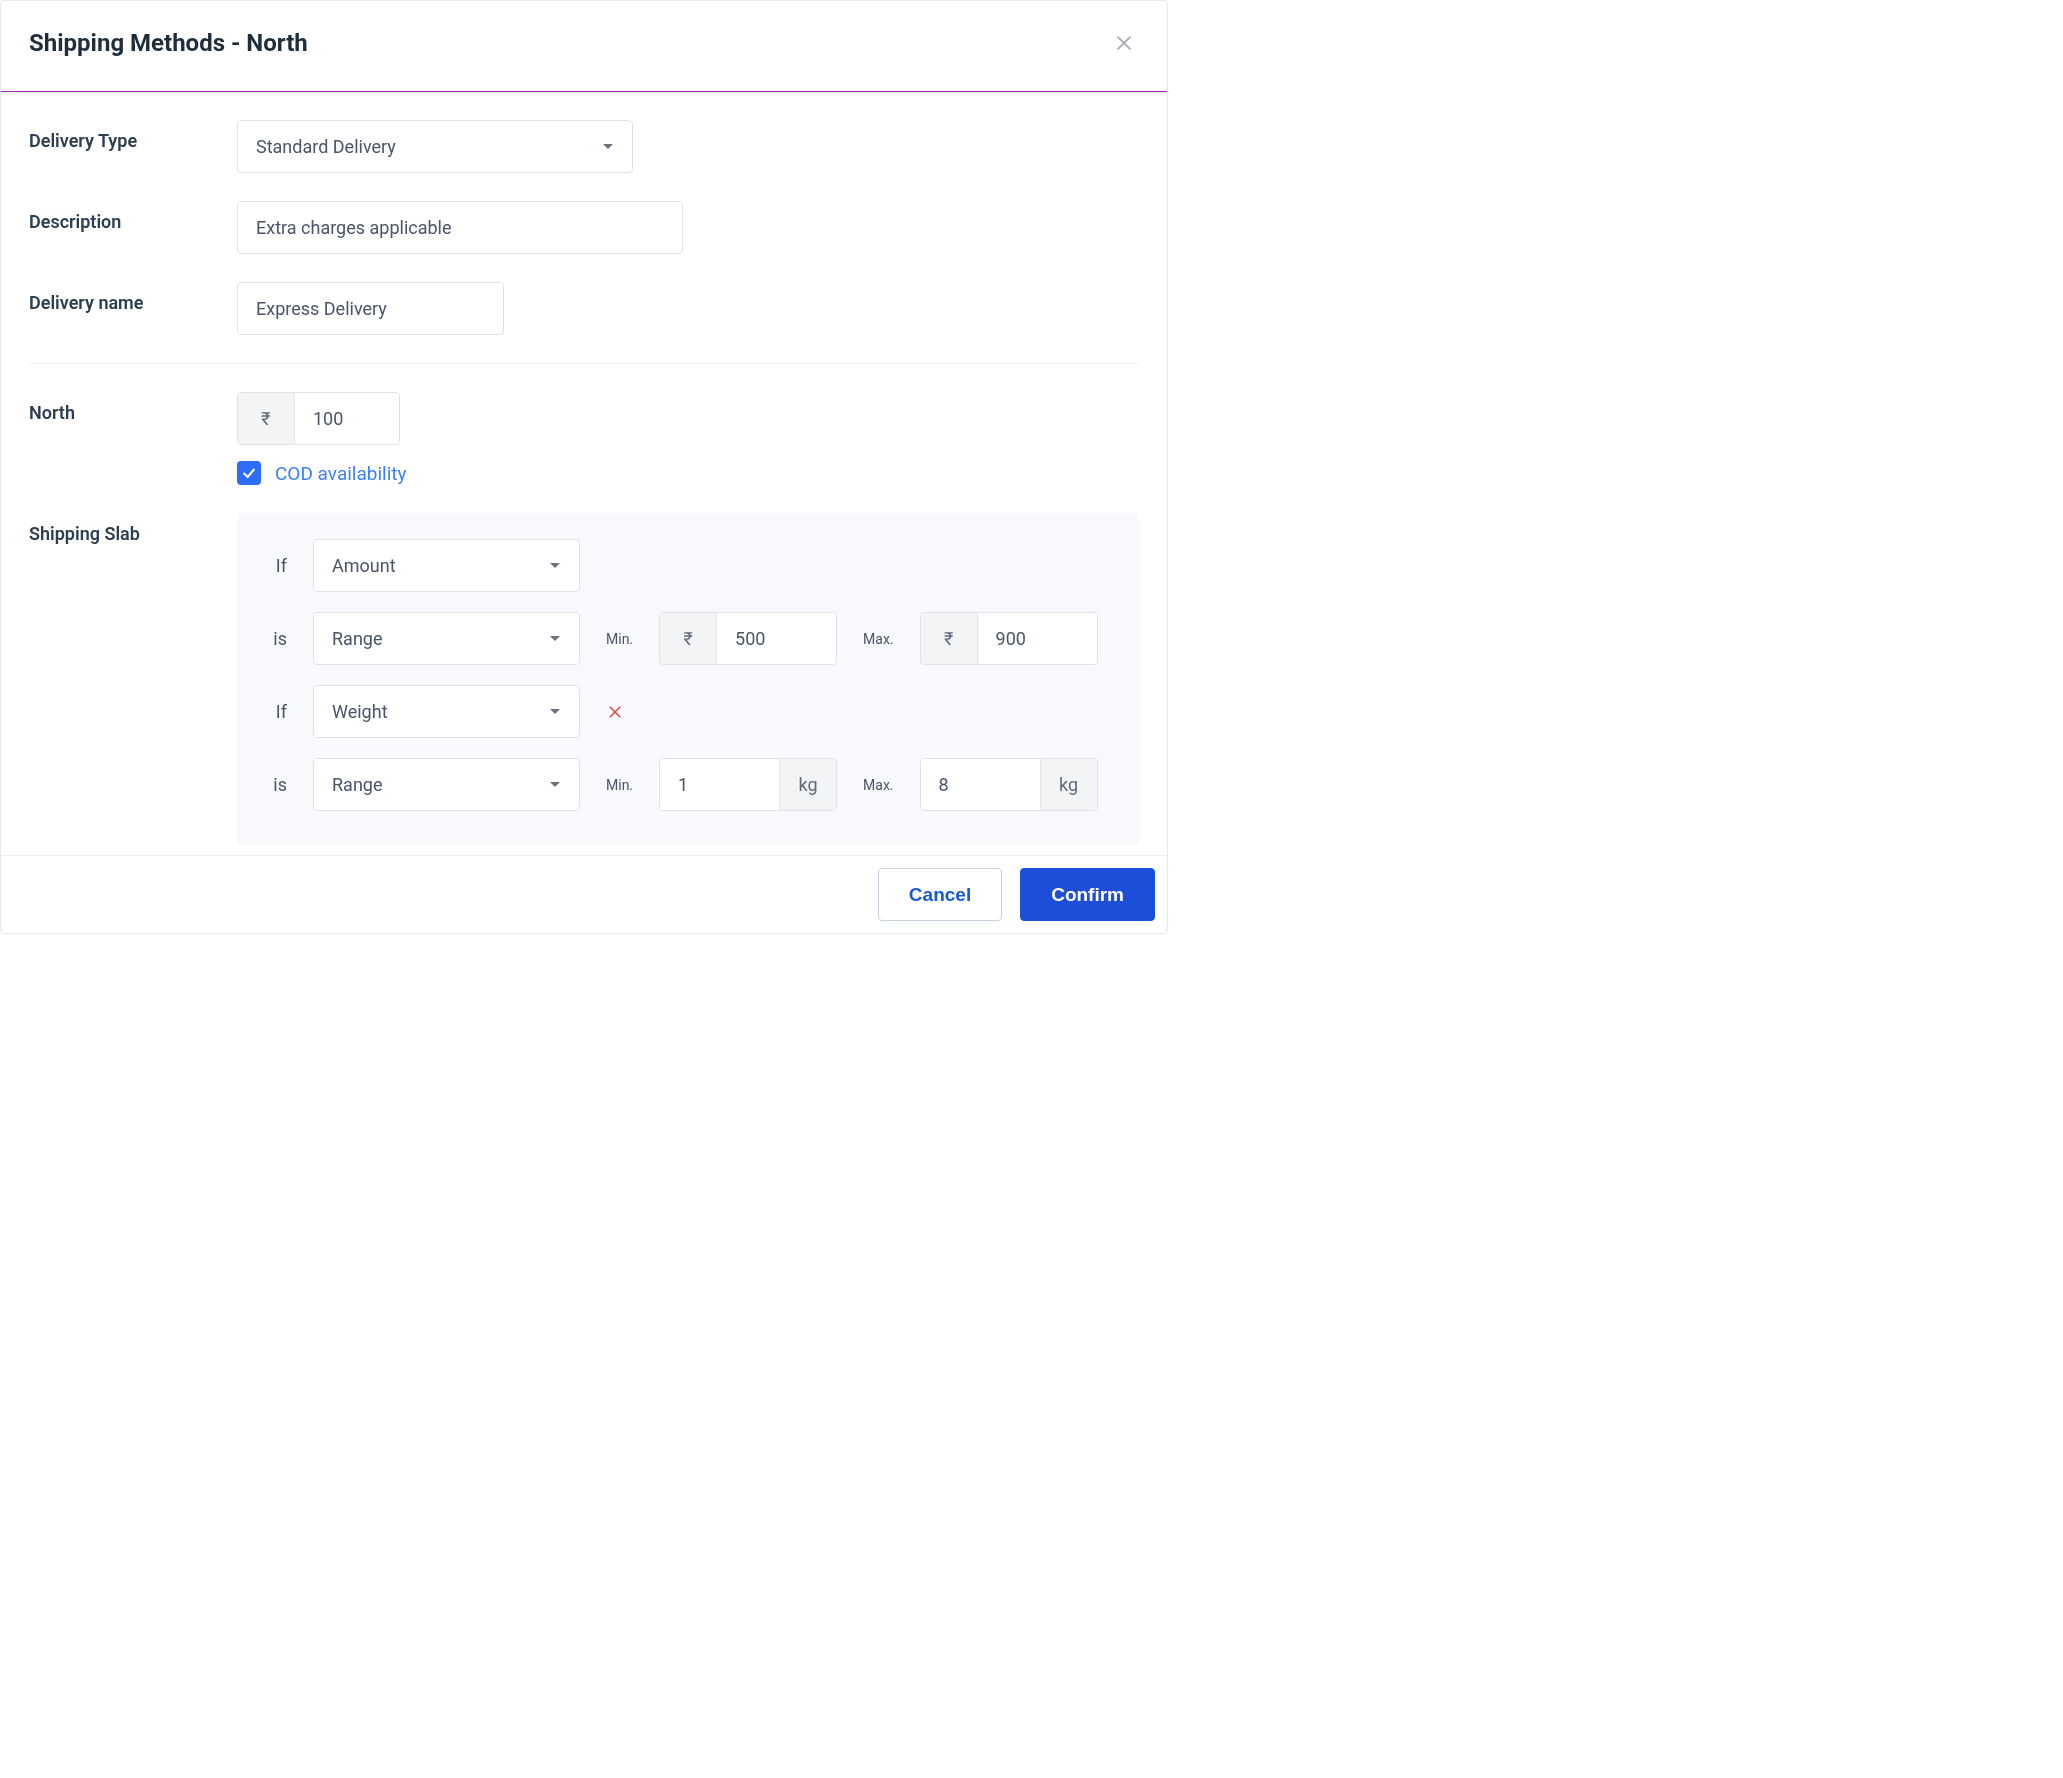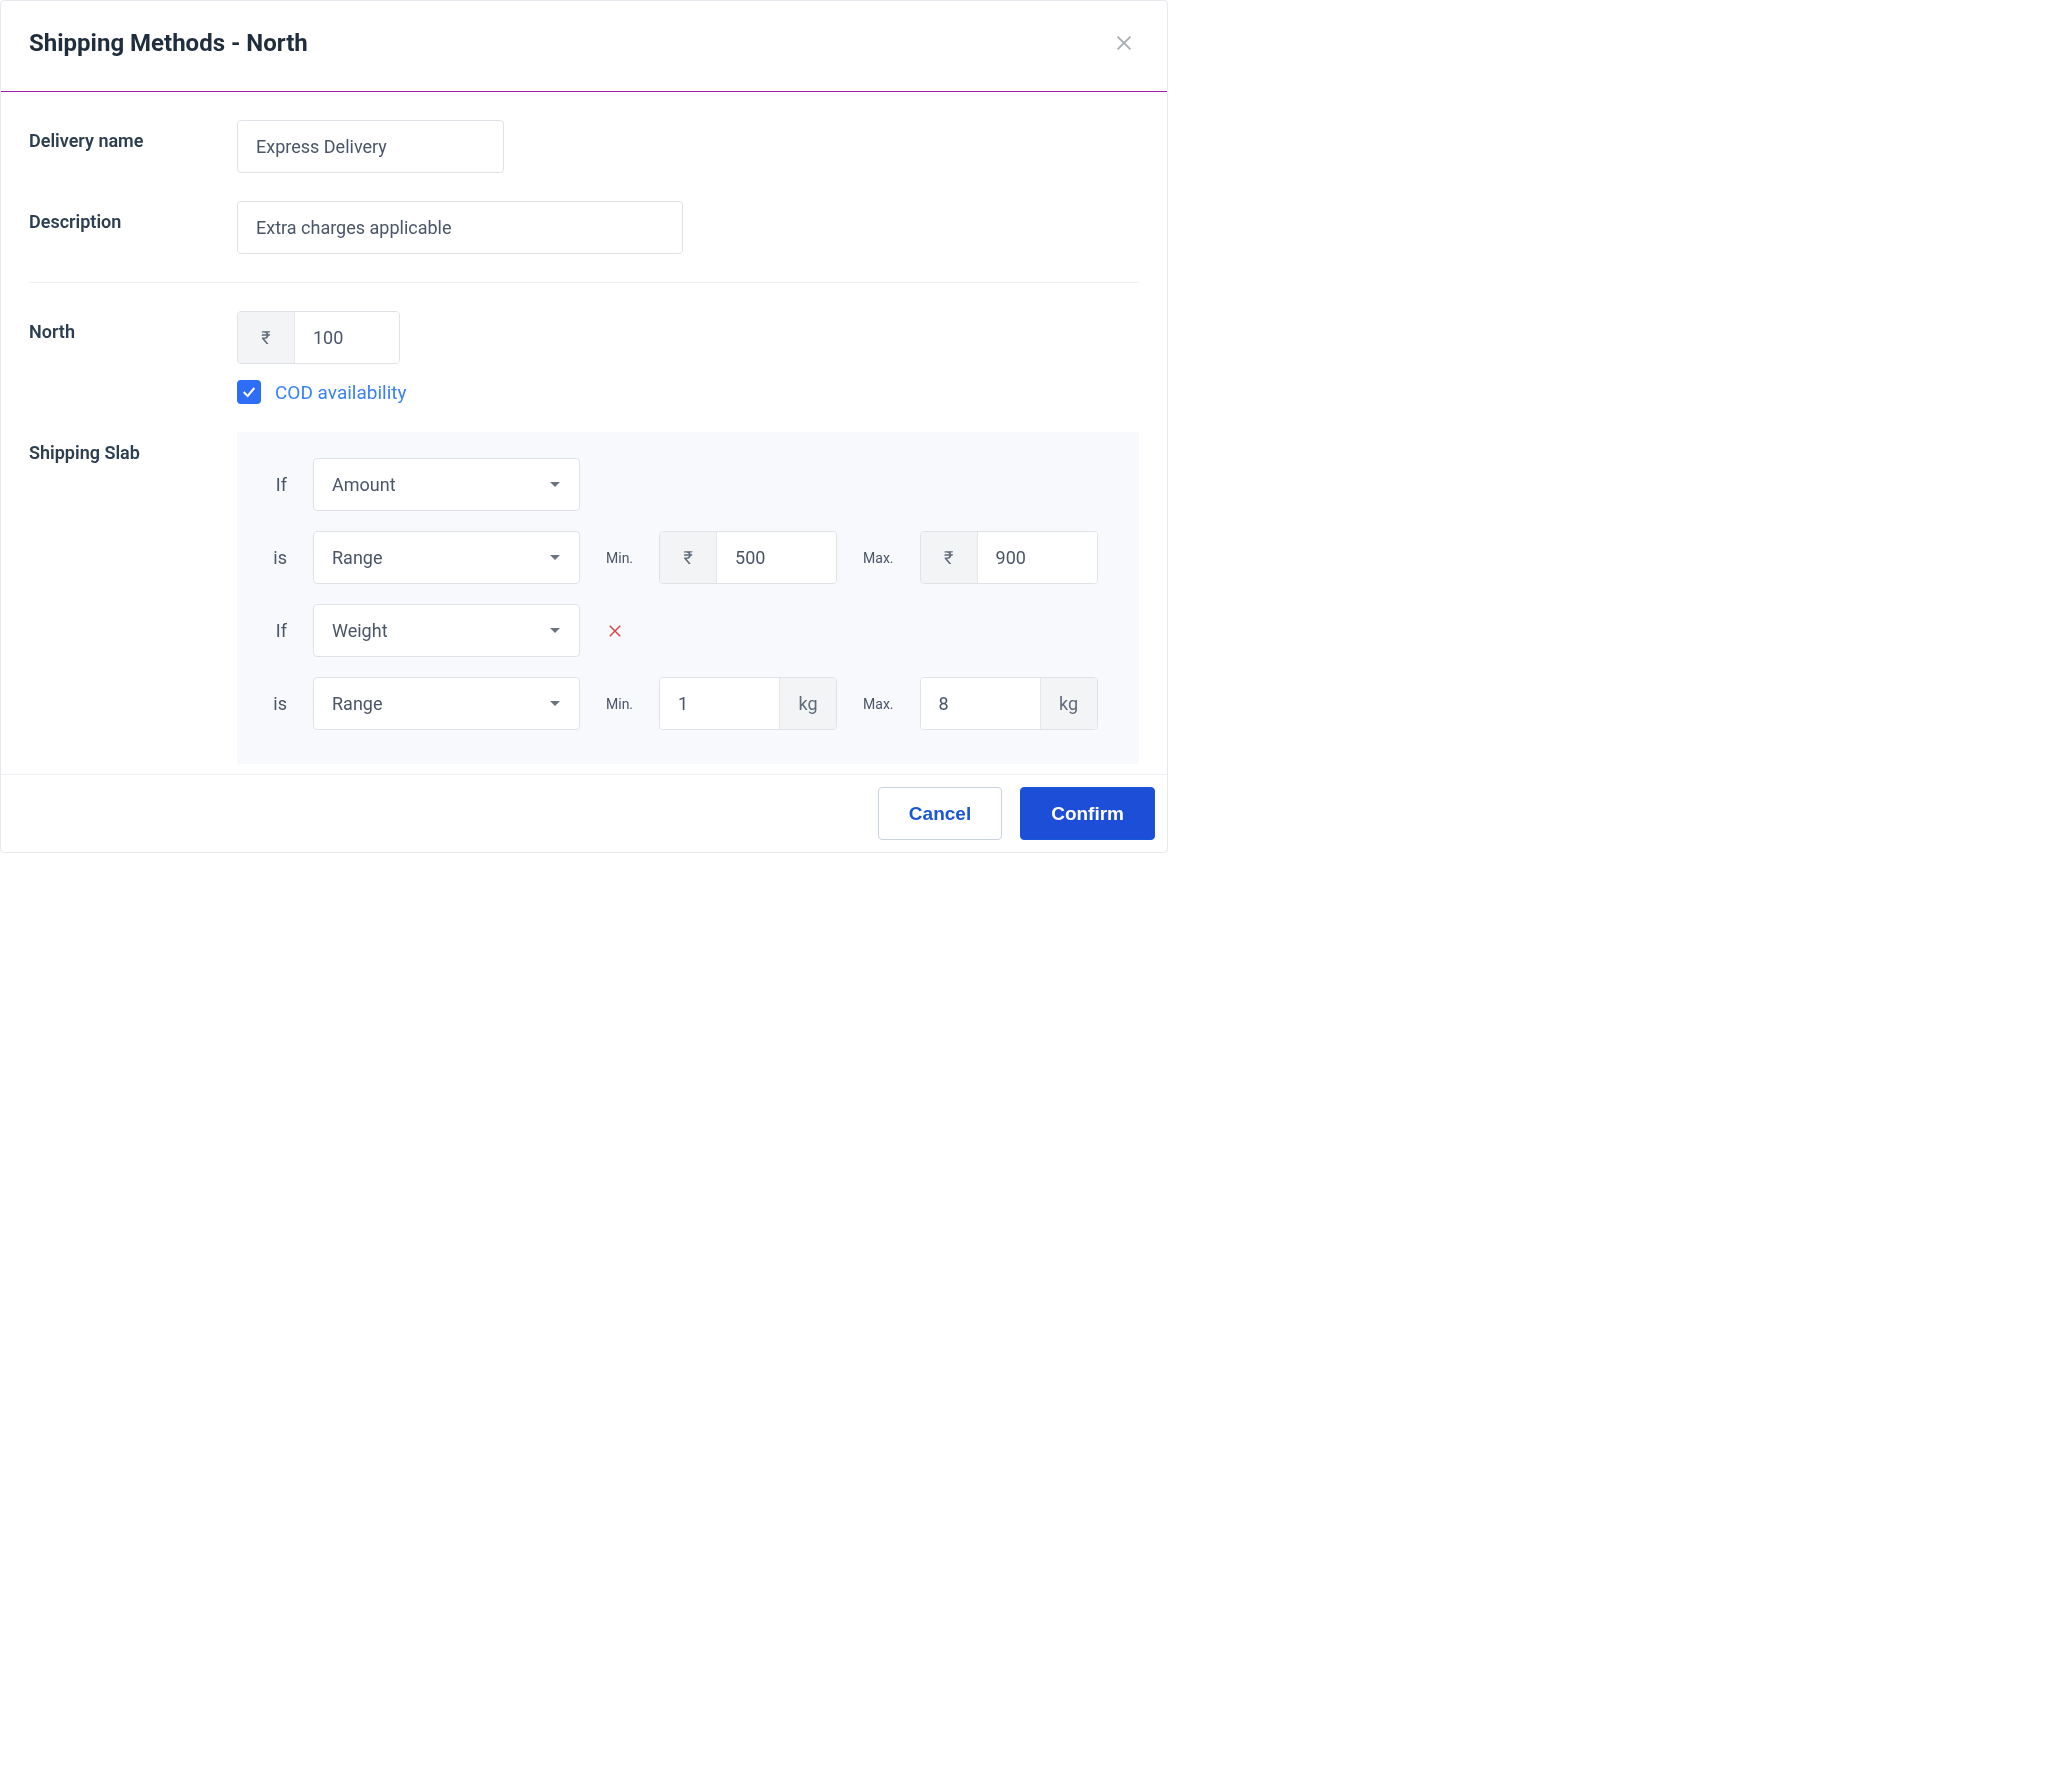--- a/index.html
+++ b/index.html
@@ -214,32 +214,45 @@
     <div class="close-icon">
       <svg width="22" height="22" viewBox="0 0 24 24" fill="none" stroke="currentColor" stroke-width="2">
           <line x1="5" y1="5" x2="19" y2="19"></line>
           <line x1="19" y1="5" x2="5" y2="19"></line>
         </svg>
     </div>
   </div>
 
   <div class="modal-body">
 
+    <div class="form-row">
+      <div class="form-label">Delivery Type</div>
+      <div class="form-control-wrap">
+        <div class="select-box w-400">
+          <span>Standard Delivery</span>
+          <span class="caret">
+              <svg width="12" height="8" viewBox="0 0 12 8" fill="currentColor">
+                <path d="M1 1l5 5 5-5z"></path>
+              </svg>
+            </span>
+        </div>
+      </div>
+    </div>
+
+    <div class="form-row">
+      <div class="form-label">Description</div>
+      <div class="form-control-wrap">
+        <input type="text" class="text-input w-450" value="Extra charges applicable" style="">
+      </div>
+    </div>
 
     <div class="form-row">
       <div class="form-label">Delivery name</div>
       <div class="form-control-wrap">
         <input type="text" class="text-input w-270" value="Express Delivery" style="">
-      </div>
-    </div>
-
-    <div class="form-row">
-      <div class="form-label">Description</div>
-      <div class="form-control-wrap">
-        <input type="text" class="text-input w-450" value="Extra charges applicable" style="">
       </div>
     </div>
 
     <hr class="divider">
 
     <div class="form-row">
       <div class="form-label">North</div>
       <div class="form-control-wrap">
         <div class="input-group ig-165">
           <div class="addon">₹</div>

